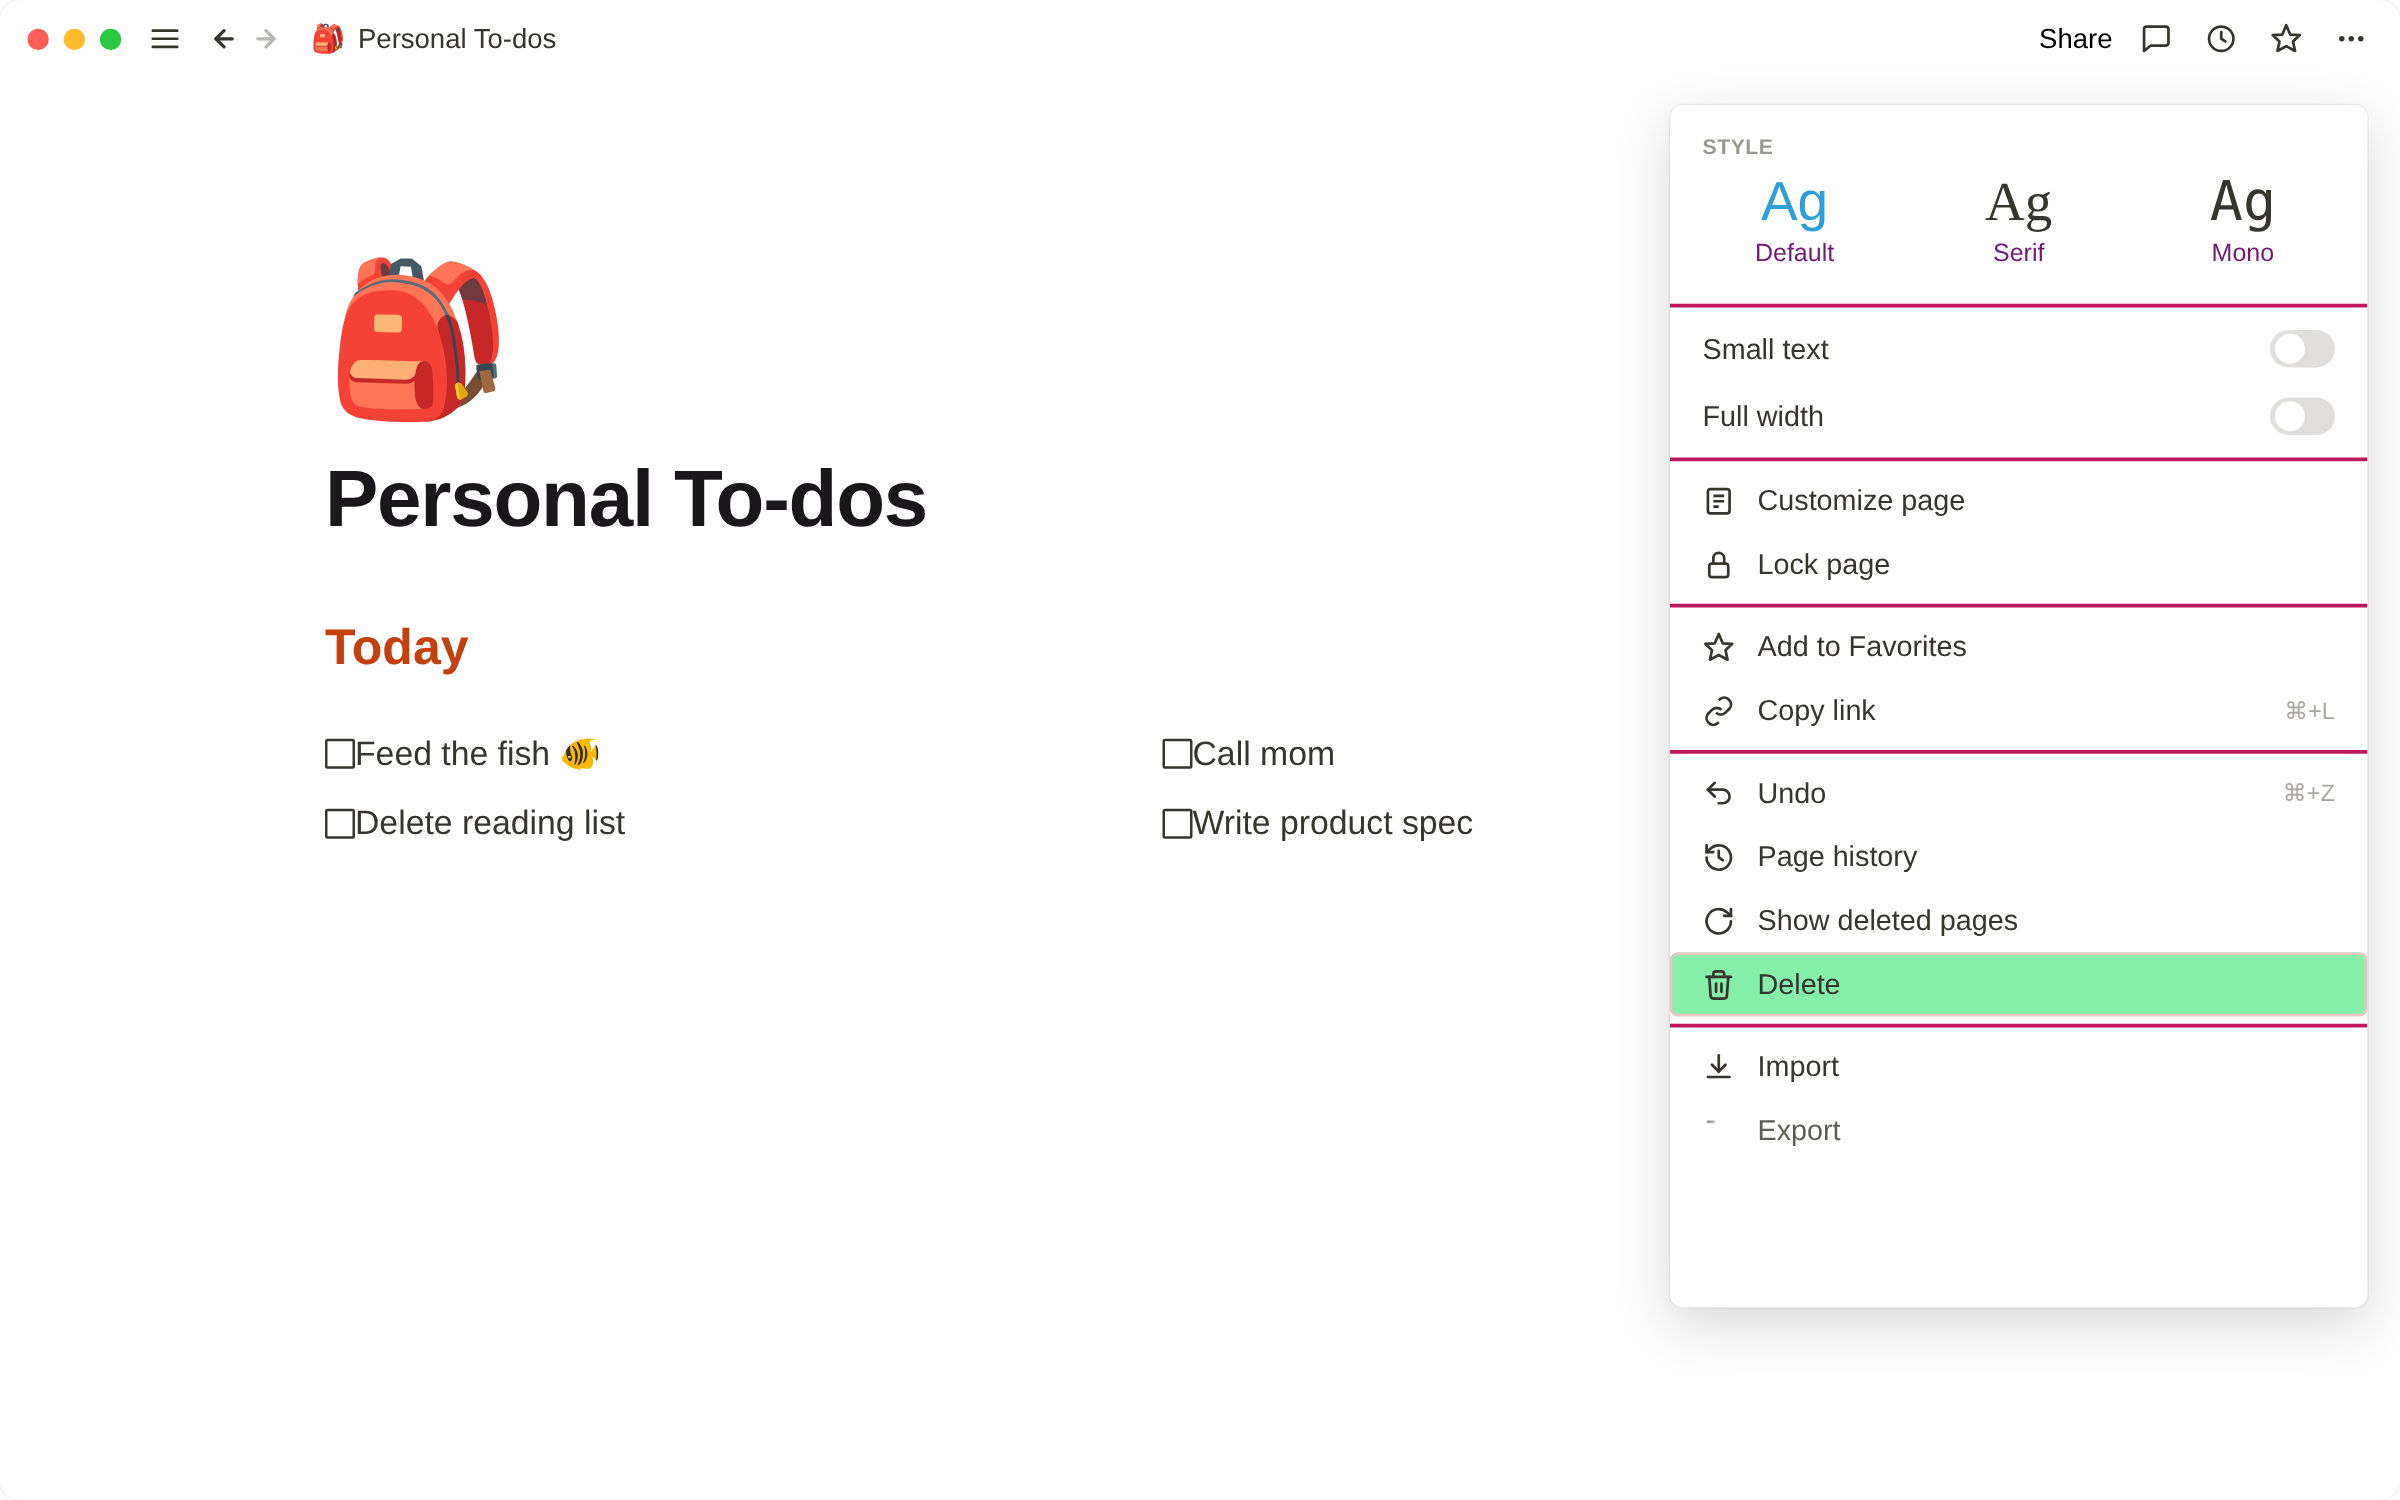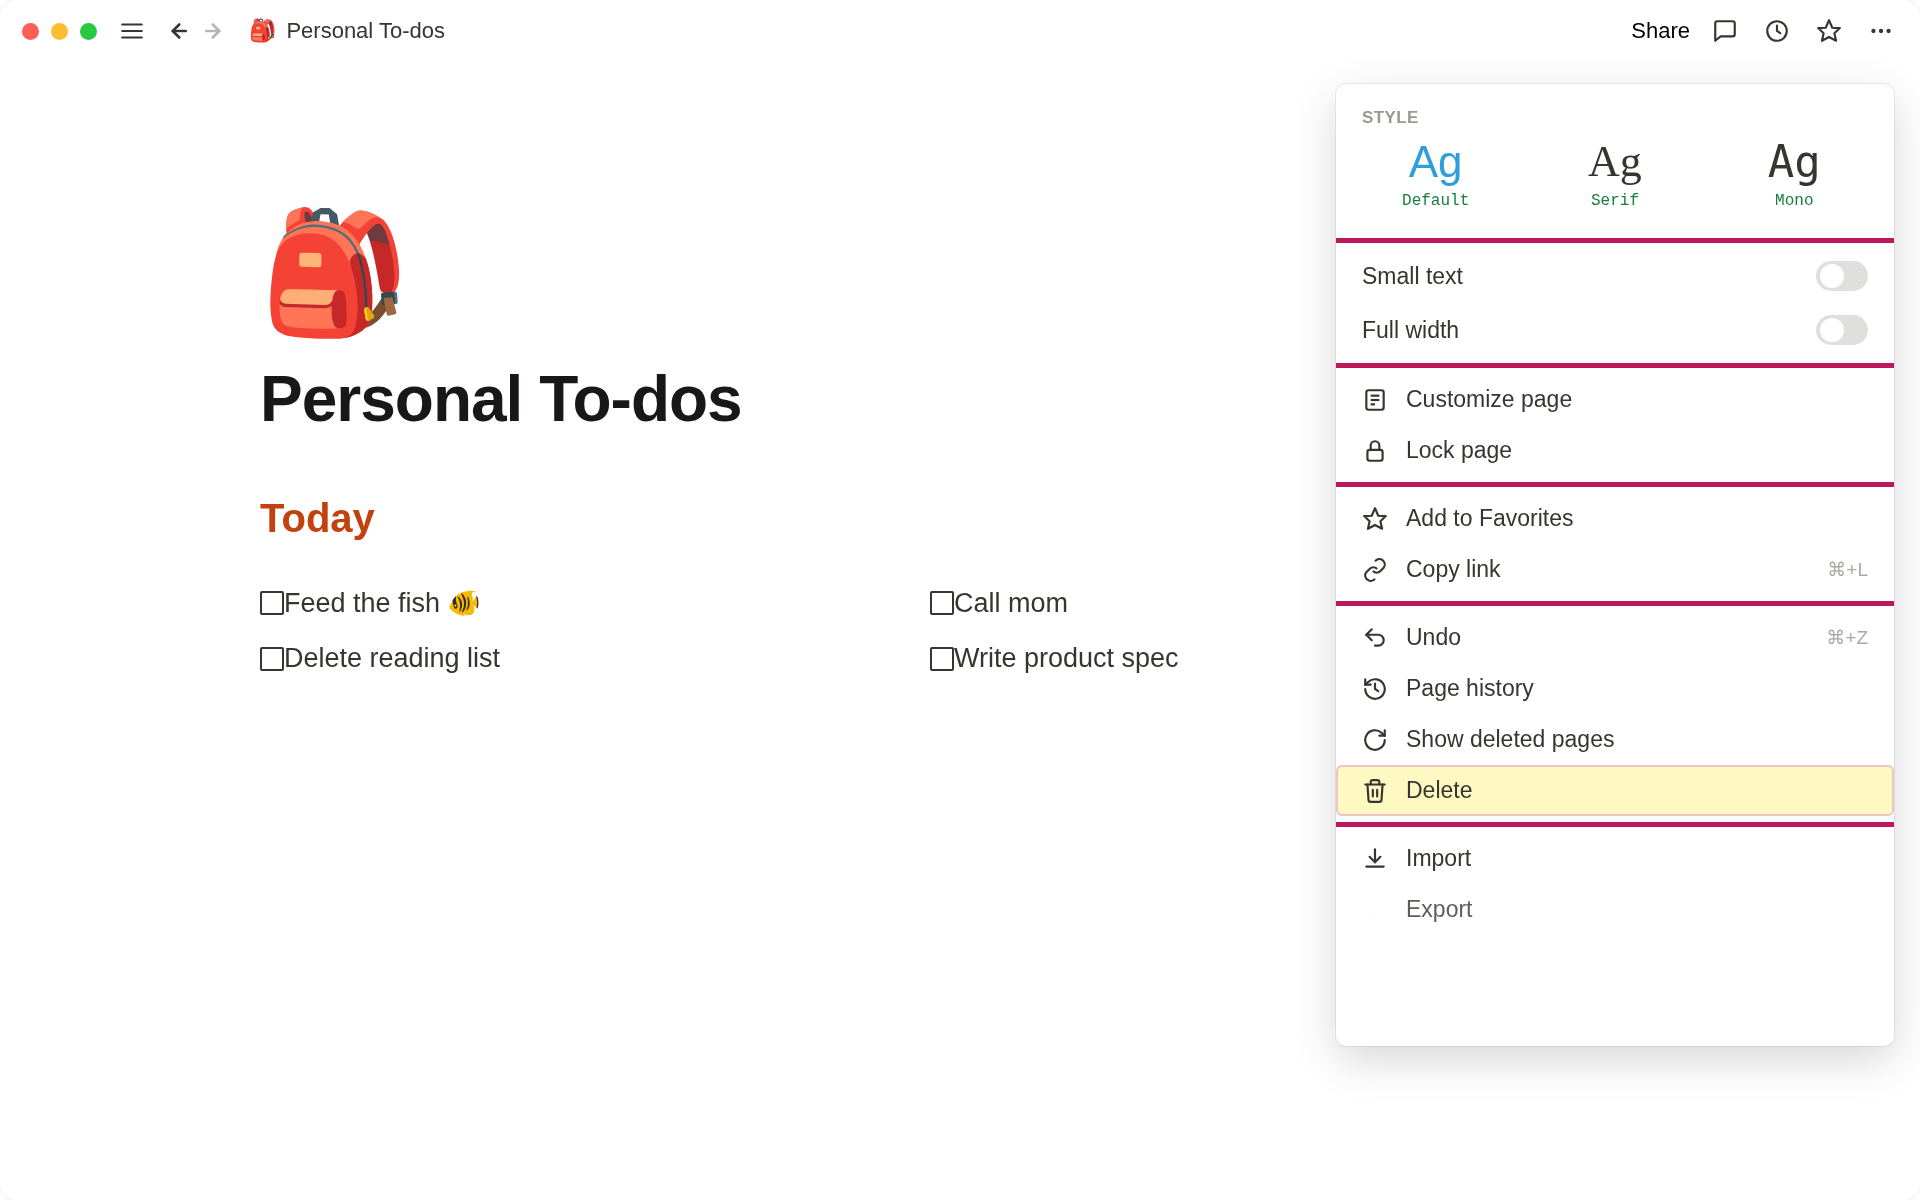--- a/index.html
+++ b/index.html
@@ -81,51 +81,51 @@
   width: 558px;
   height: 962px;
   background: #fff;
   border-radius: 10px;
   box-shadow: 0 14px 44px rgba(0,0,0,0.16), 0 0 0 1px rgba(0,0,0,0.06);
   overflow: hidden;
   display: flex;
   flex-direction: column;
 }
 
-.panel-section { border-top: 5px solid #be185d; padding: 6px 0; }
+.panel-section { border-top: 3px solid #be185d; padding: 6px 0; }
 .panel-section:first-child { border-top: none; }
 
 .panel-header-label { font-size: 17px; font-weight: 600; color: #9a9892; letter-spacing: 0.4px; padding: 18px 26px 12px; }
 
 .style-row { display: flex; justify-content: space-around; padding: 0 10px 22px; }
 .style-option { text-align: center; cursor: pointer; flex: 1; }
 .style-option .ag { font-size: 44px; font-weight: 500; color: #37352f; line-height: 1; }
 .style-option.serif .ag { font-family: Georgia, "Times New Roman", serif; }
 .style-option.mono .ag { font-family: "SFMono-Regular", Menlo, monospace; }
 .style-option.selected .ag { color: #2e9fdb; }
-.style-option .style-label { font-size: 16px; color: #15803d; margin-top: 8px; font-family: Liberation Mono, monospace; }
+.style-option .style-label { font-size: 20px; color: #701a75; margin-top: 8px; }
 
 .toggle-row { display: flex; align-items: center; justify-content: space-between; padding: 12px 26px; font-size: 23px; color: #37352f; }
 .toggle {
   width: 52px; height: 30px; border-radius: 30px; background: #e0dfdd; position: relative;
 }
 .toggle .knob { width: 24px; height: 24px; background: #fff; border-radius: 50%; position: absolute; top: 3px; left: 4px; }
 
 .menu-item {
   display: flex; align-items: center; gap: 18px;
   padding: 12px 26px;
   font-size: 23px; color: #37352f;
   cursor: pointer;
 }
 .menu-item .mi-icon { width: 26px; height: 26px; color: #37352f; display: flex; align-items:center; justify-content:center;}
 .menu-item .mi-icon svg { width: 26px; height: 26px; }
 .menu-item .shortcut { margin-left: auto; font-size: 19px; color: #aca9a3; }
 
 .menu-item.highlight {
-  background: #fef9c3;
+  background: #86efac;
   outline: 2px solid #f3c2c2;
   outline-offset: -2px;
   border-radius: 6px;
 }
 
 
 .callout-arrow {
   position: absolute;
   top: 886px;
   left: 1348px;

